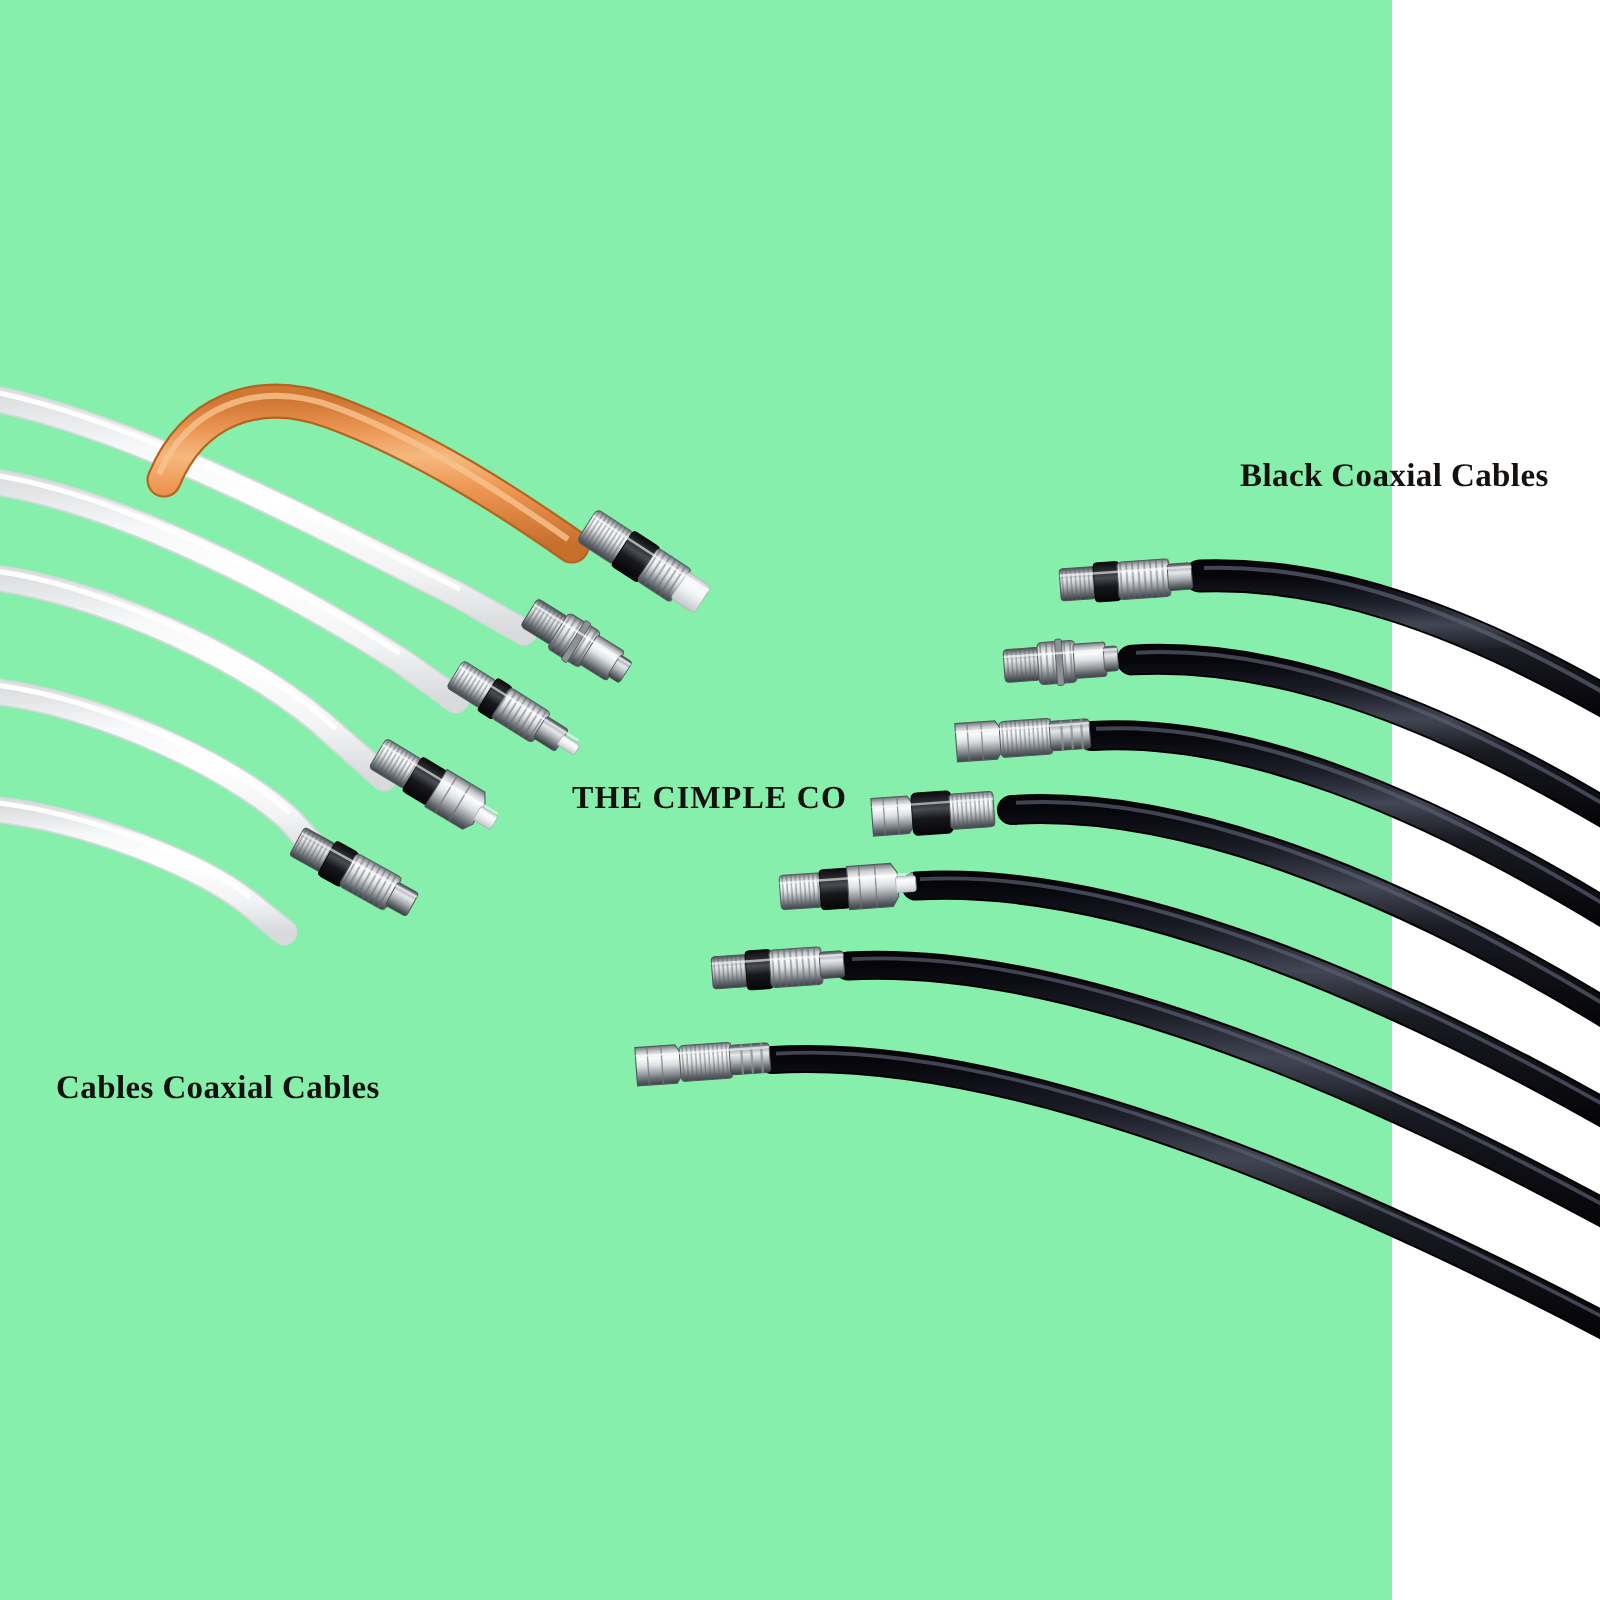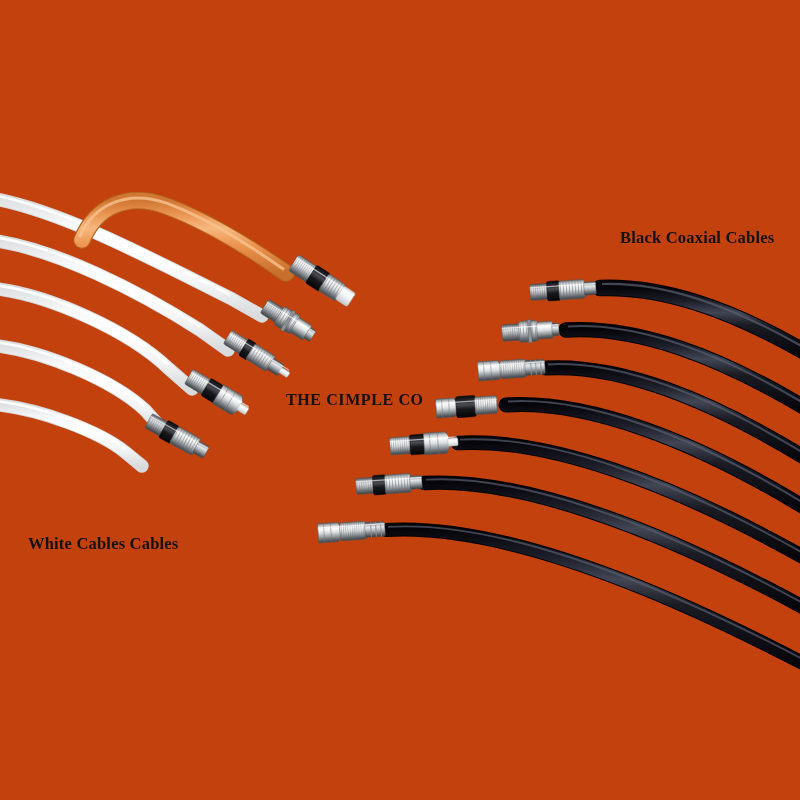--- a/index.html
+++ b/index.html
@@ -1,18 +1,18 @@
 <!DOCTYPE html>
 <html><head>
 <meta charset="utf-8">
 <style>
   html,body{margin:0;padding:0;background:#ffffff;}
   body{width:800px;height:800px;overflow:hidden;
        font-family:"Liberation Serif","DejaVu Serif",serif;}
-  #stage{position:relative;width:800px;height:800px;background:#c2410c;text-decoration:underline;}
+  #stage{position:relative;width:696px;height:800px;background:#86efac;text-decoration:underline;}
   #art{position:absolute;left:0;top:0;width:800px;height:800px;}
   .lbl{position:absolute;color:#15110e;font-weight:700;
        font-family:"Liberation Serif","DejaVu Serif",serif;
        letter-spacing:.2px;white-space:nowrap;}
   #lbl-black{left:620px;top:228px;font-size:16.5px;}
   #lbl-white{left:28px;top:534px;font-size:16.5px;}
   #lbl-brand{left:286px;top:391px;font-size:16px;letter-spacing:.6px;}
 </style>
 </head>
 <body>
@@ -256,17 +256,17 @@
     <use href="#cx-bnc" transform="translate(532,331) rotate(-4)"></use>
     <use href="#cx-fknurl" transform="translate(512,369) rotate(-4)"></use>
     <use href="#cx-fband" transform="translate(474,406) rotate(-4)"></use>
     <use href="#cx-fhex" transform="translate(424,444) rotate(-4)"></use>
     <use href="#cx-fcomp" transform="translate(392,484) rotate(-4)"></use>
     <use href="#cx-fknurl" transform="translate(352,531) rotate(-4)"></use>
   </svg>
 
   <div class="lbl" id="lbl-black">Black Coaxial Cables</div>
 
-  <div class="lbl" id="lbl-white">White Cables Cables</div>
+  <div class="lbl" id="lbl-white">Cables Coaxial Cables</div>
 
   <div class="lbl" id="lbl-brand">THE CIMPLE CO</div>
 
 </div>
 
 </body></html>

